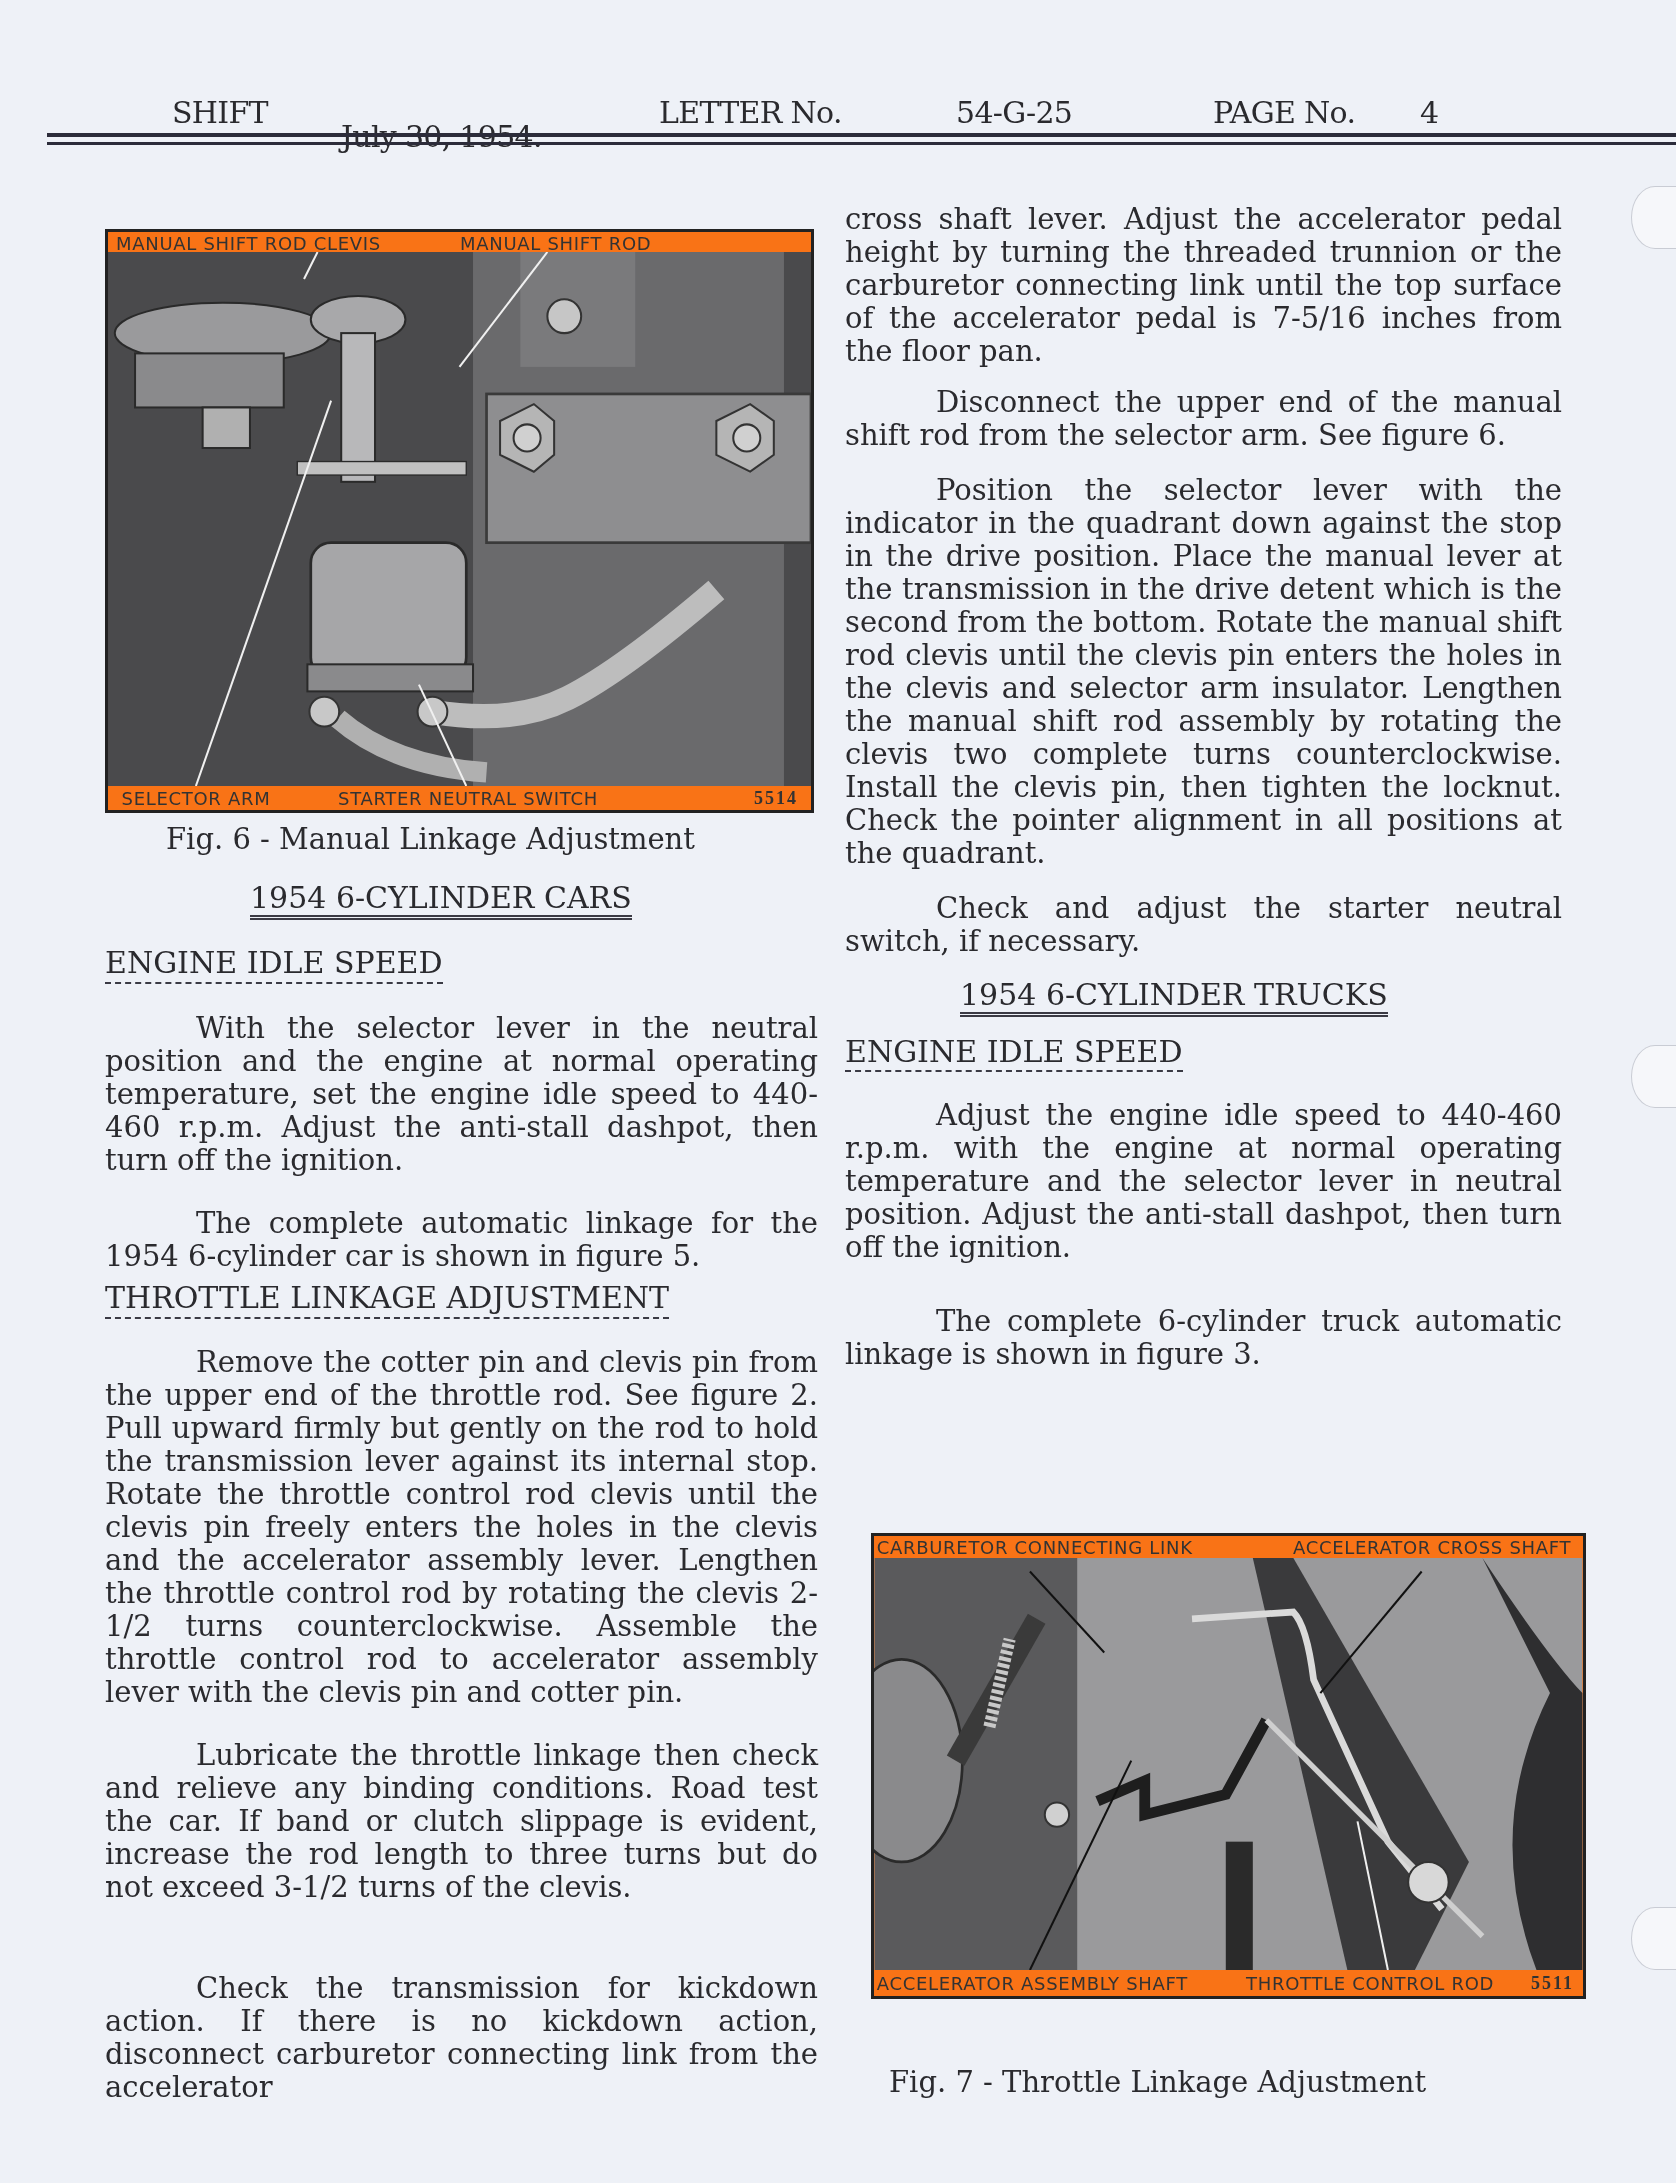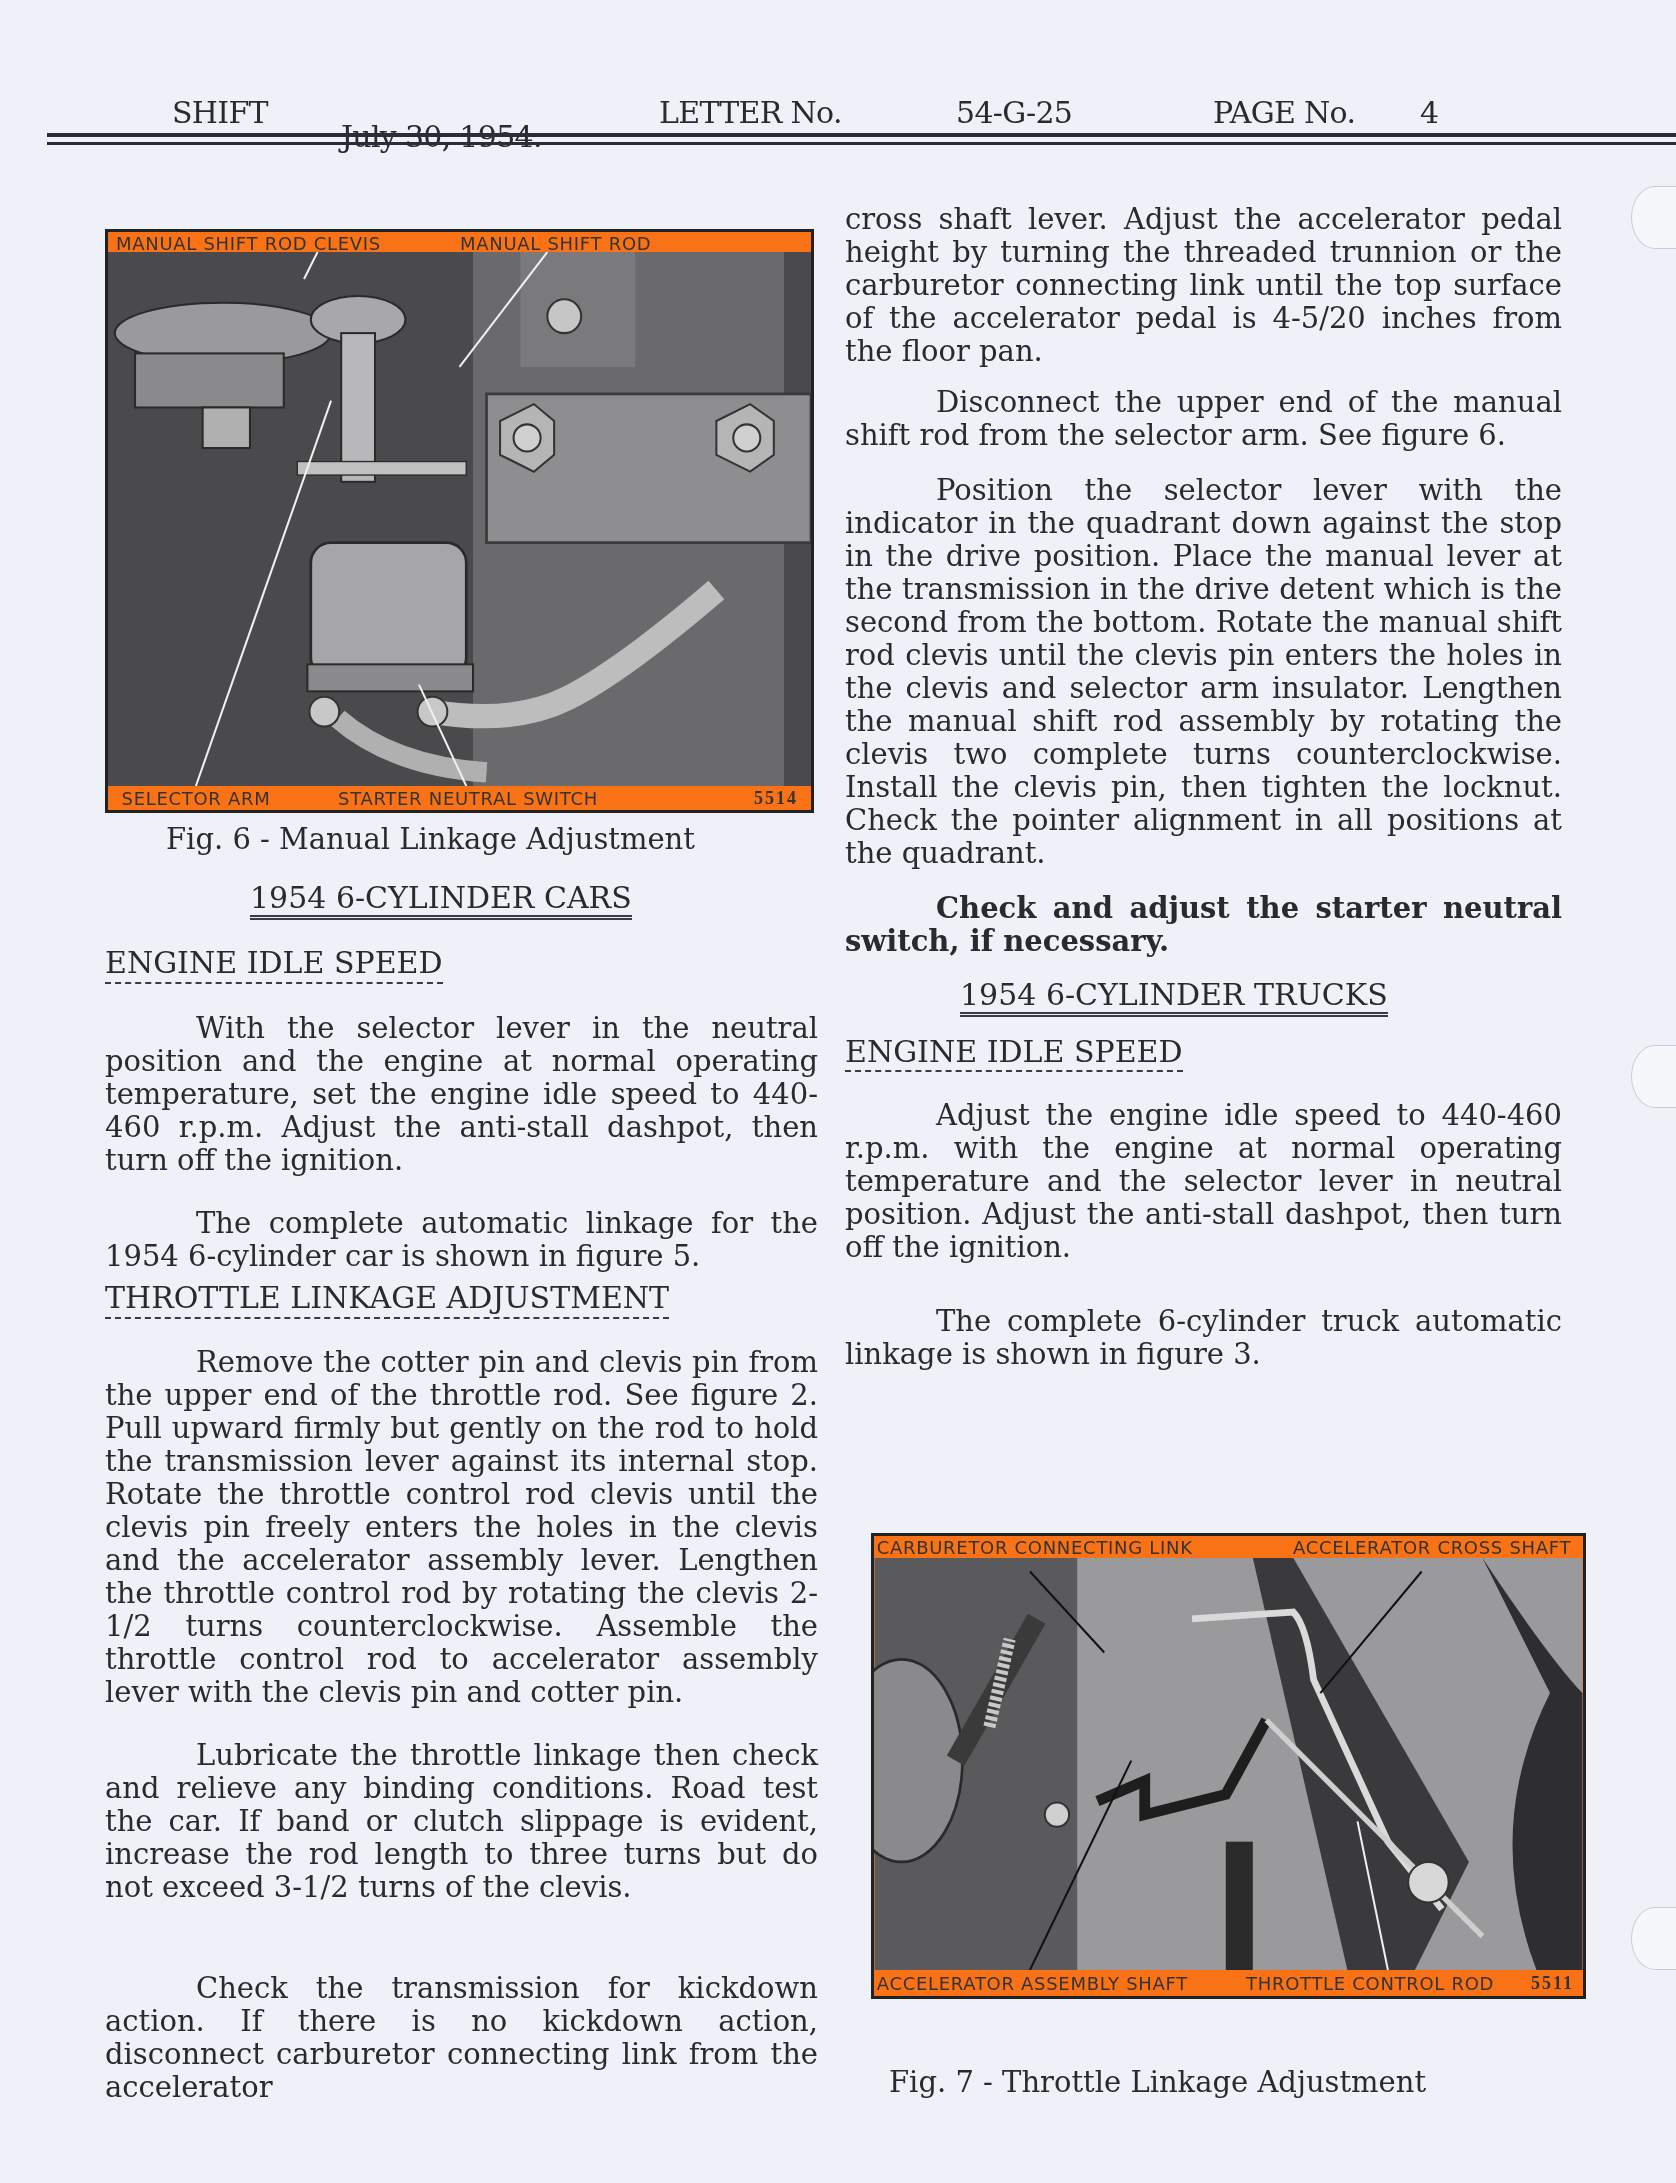--- a/index.html
+++ b/index.html
@@ -113,24 +113,24 @@
   <p class="para indent" style="margin-top:30px;">The complete automatic linkage for the 1954 6-cylinder car is shown in figure 5.</p>
   <div style="margin-top:8px;">
     <span class="heading">THROTTLE LINKAGE ADJUSTMENT</span>
   </div>
   <p class="para indent" style="margin-top:27px;">Remove the cotter pin and clevis pin from the upper end of the throttle rod. See figure 2. Pull upward firmly but gently on the rod to hold the transmission lever against its internal stop. Rotate the throttle control rod clevis until the clevis pin freely enters the holes in the clevis and the accelerator assembly lever. Lengthen the throttle control rod by rotating the clevis 2-1/2 turns counterclockwise. Assemble the throttle control rod to accelerator assembly lever with the clevis pin and cotter pin.</p>
   <p class="para indent" style="margin-top:30px;">Lubricate the throttle linkage then check and relieve any binding conditions. Road test the car. If band or clutch slippage is evident, increase the rod length to three turns but do not exceed 3-1/2 turns of the clevis.</p>
   <p class="para indent" style="margin-top:68px;">Check the transmission for kickdown action. If there is no kickdown action, disconnect carburetor connecting link from the accelerator</p>
 </div>
 
 <div class="col col-right" style="top:203px;">
-  <p class="para">cross shaft lever. Adjust the accelerator pedal height by turning the threaded trunnion or the carburetor connecting link until the top surface of the accelerator pedal is 4-5/20 inches from the floor pan.</p>
+  <p class="para">cross shaft lever. Adjust the accelerator pedal height by turning the threaded trunnion or the carburetor connecting link until the top surface of the accelerator pedal is 7-5/16 inches from the floor pan.</p>
   <p class="para indent" style="margin-top:17.6px;">Disconnect the upper end of the manual shift rod from the selector arm. See figure 6.</p>
   <p class="para indent" style="margin-top:22px;">Position the selector lever with the indicator in the quadrant down against the stop in the drive position. Place the manual lever at the transmission in the drive detent which is the second from the bottom. Rotate the manual shift rod clevis until the clevis pin enters the holes in the clevis and selector arm insulator. Lengthen the manual shift rod assembly by rotating the clevis two complete turns counterclockwise. Install the clevis pin, then tighten the locknut. Check the pointer alignment in all positions at the quadrant.</p>
-  <p class="para indent" style="margin-top:22px;font-weight:bold;">Check and adjust the starter neutral switch, if necessary.</p>
+  <p class="para indent" style="margin-top:22px;">Check and adjust the starter neutral switch, if necessary.</p>
   <div style="margin-top:20px; padding-left:115px;">
     <span class="center-heading">1954   6-CYLINDER TRUCKS</span>
   </div>
   <div style="margin-top:17.6px;">
     <span class="heading">ENGINE IDLE SPEED</span>
   </div>
   <p class="para indent" style="margin-top:27px;">Adjust the engine idle speed to 440-460 r.p.m. with the engine at normal operating temperature and the selector lever in neutral position. Adjust the anti-stall dashpot, then turn off the ignition.</p>
   <p class="para indent" style="margin-top:41px;">The complete 6-cylinder truck automatic linkage is shown in figure 3.</p>
 </div>
 

